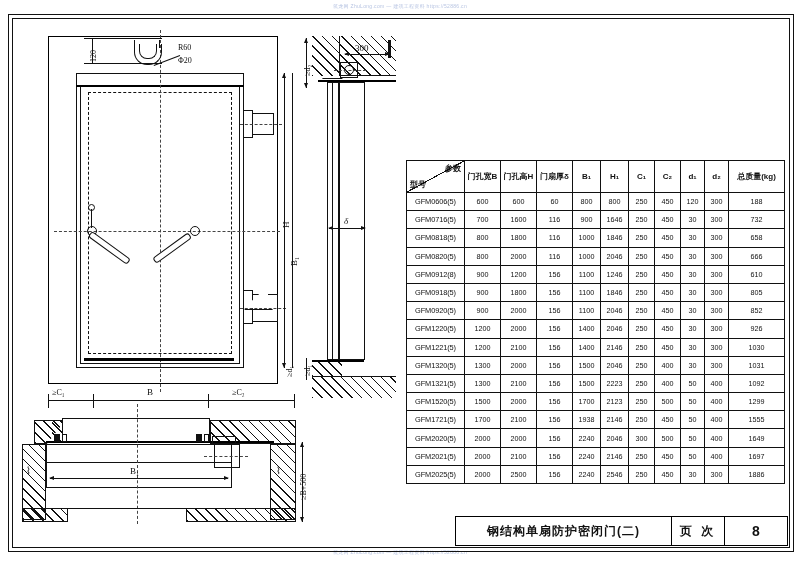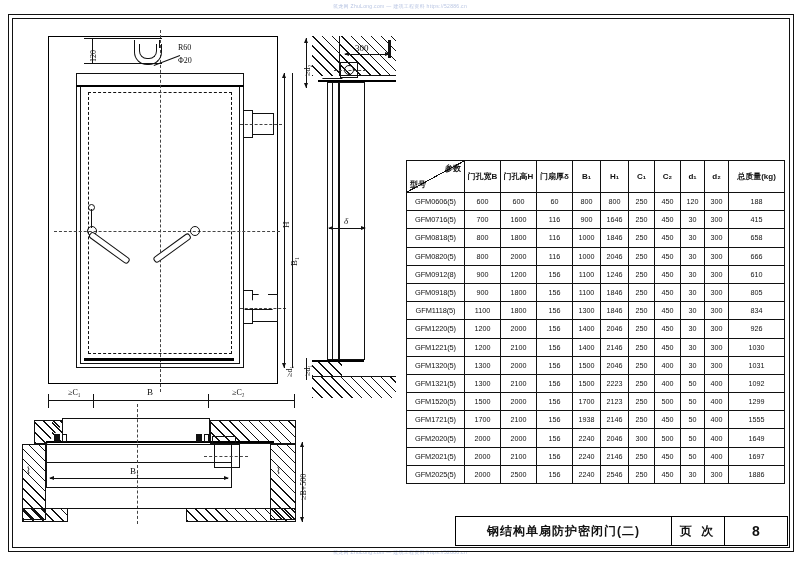--- a/index.html
+++ b/index.html
@@ -207,21 +207,21 @@
     <div class="dim rot90" style="left:286px;top:377px;">≥d₁</div>
   </div>
 
   <div>
 
     <div class="ln h1px" style="left:48px;top:400px;width:246px;height:1px;"></div>
     <div class="ln v1px" style="left:48px;top:394px;width:1px;height:14px;"></div>
     <div class="ln v1px" style="left:93px;top:394px;width:1px;height:14px;"></div>
     <div class="ln v1px" style="left:208px;top:394px;width:1px;height:14px;"></div>
     <div class="ln v1px" style="left:294px;top:394px;width:1px;height:14px;"></div>
-    <div class="dim" style="left:68px;top:389px;">≥C₁</div>
+    <div class="dim" style="left:52px;top:389px;">≥C₁</div>
     <div class="dim dim-b" style="left:147px;top:388px;">B</div>
     <div class="dim" style="left:232px;top:389px;">≥C₂</div>
 
     <div class="hatch hatch-b" style="left:34px;top:420px;width:60px;height:24px;"></div>
     <div class="hatch hatch-b" style="left:22px;top:444px;width:24px;height:76px;"></div>
 
     <div style="position:absolute;left:46px;top:420px;width:48px;height:24px;background:#fff;border-bottom:1px solid #111;transform:skewX(-38deg);transform-origin:left bottom;"></div>
     <div class="hatch" style="left:52px;top:421px;width:42px;height:22px;"></div>
 
     <div class="hatch hatch-b" style="left:210px;top:420px;width:86px;height:24px;"></div>
@@ -313,21 +313,21 @@
           <td class="model">GFM0716(5)</td>
           <td>700</td>
           <td>1600</td>
           <td>116</td>
           <td>900</td>
           <td>1646</td>
           <td>250</td>
           <td>450</td>
           <td>30</td>
           <td>300</td>
-          <td>415</td>
+          <td>732</td>
         </tr>
         <tr>
           <td class="model">GFM0818(5)</td>
           <td>800</td>
           <td>1800</td>
           <td>116</td>
           <td>1000</td>
           <td>1846</td>
           <td>250</td>
           <td>450</td>
@@ -368,31 +368,31 @@
           <td>156</td>
           <td>1100</td>
           <td>1846</td>
           <td>250</td>
           <td>450</td>
           <td>30</td>
           <td>300</td>
           <td>805</td>
         </tr>
         <tr>
-          <td class="model">GFM1118(5)</td>
+          <td class="model">GFM0920(5)</td>
+          <td>900</td>
+          <td>2000</td>
+          <td>156</td>
           <td>1100</td>
-          <td>1800</td>
-          <td>156</td>
-          <td>1300</td>
-          <td>1846</td>
-          <td>250</td>
-          <td>450</td>
-          <td>30</td>
-          <td>300</td>
-          <td>834</td>
+          <td>2046</td>
+          <td>250</td>
+          <td>450</td>
+          <td>30</td>
+          <td>300</td>
+          <td>852</td>
         </tr>
         <tr>
           <td class="model">GFM1220(5)</td>
           <td>1200</td>
           <td>2000</td>
           <td>156</td>
           <td>1400</td>
           <td>2046</td>
           <td>250</td>
           <td>450</td>

